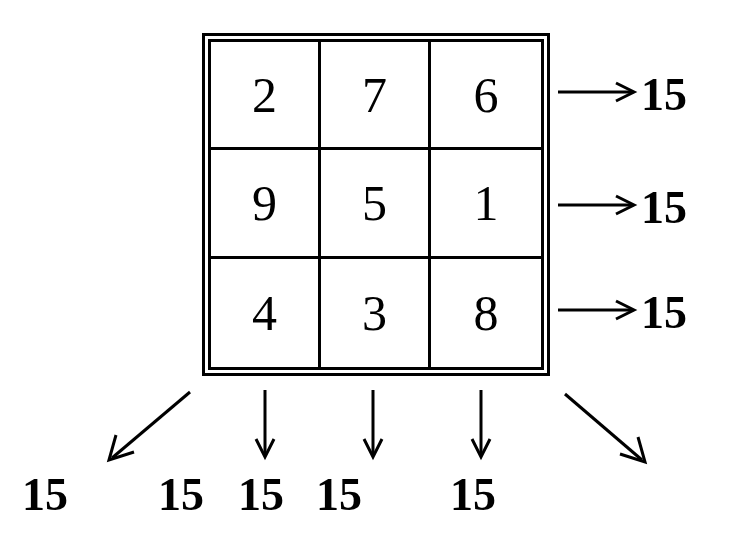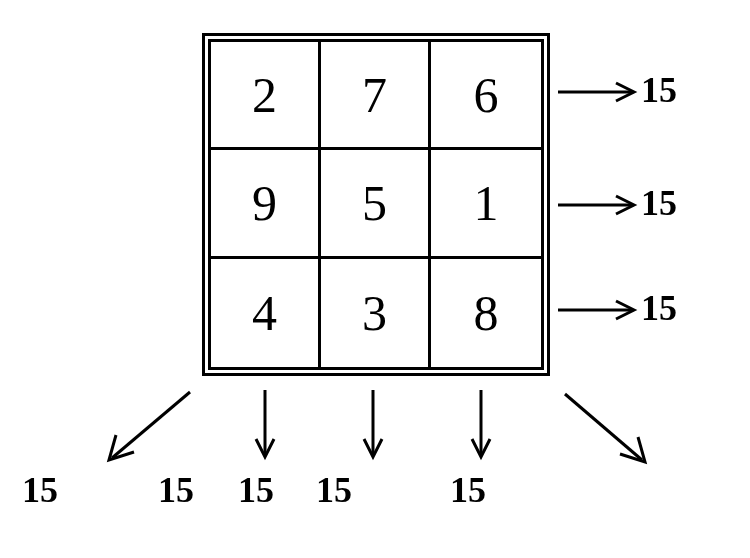--- a/index.html
+++ b/index.html
@@ -63,21 +63,21 @@
     overflow: visible;
   }
   .arrow-svg line,
   .arrow-svg polyline {
     stroke: #000000;
     fill: none;
   }
 
   .sum-label {
     position: absolute;
-    font-size: 36px;
+    font-size: 46px;
     line-height: 1;
     font-weight: bold;
     color: #000000;
     white-space: nowrap;
     letter-spacing: 0px;
   }
 
   
   .row-sum { left: 641px; }
   .row-sum.r0 { top: 72px; }

